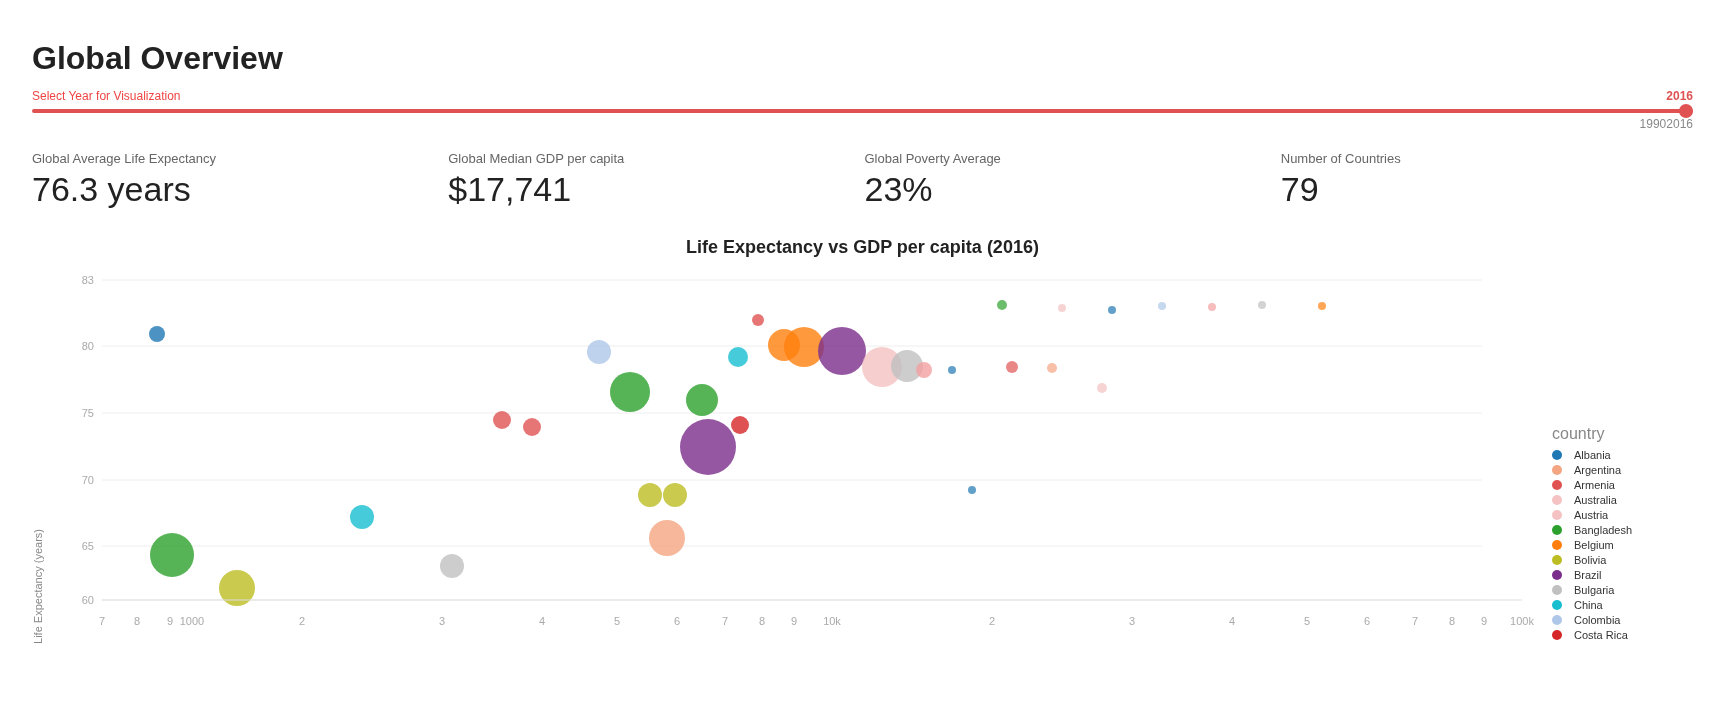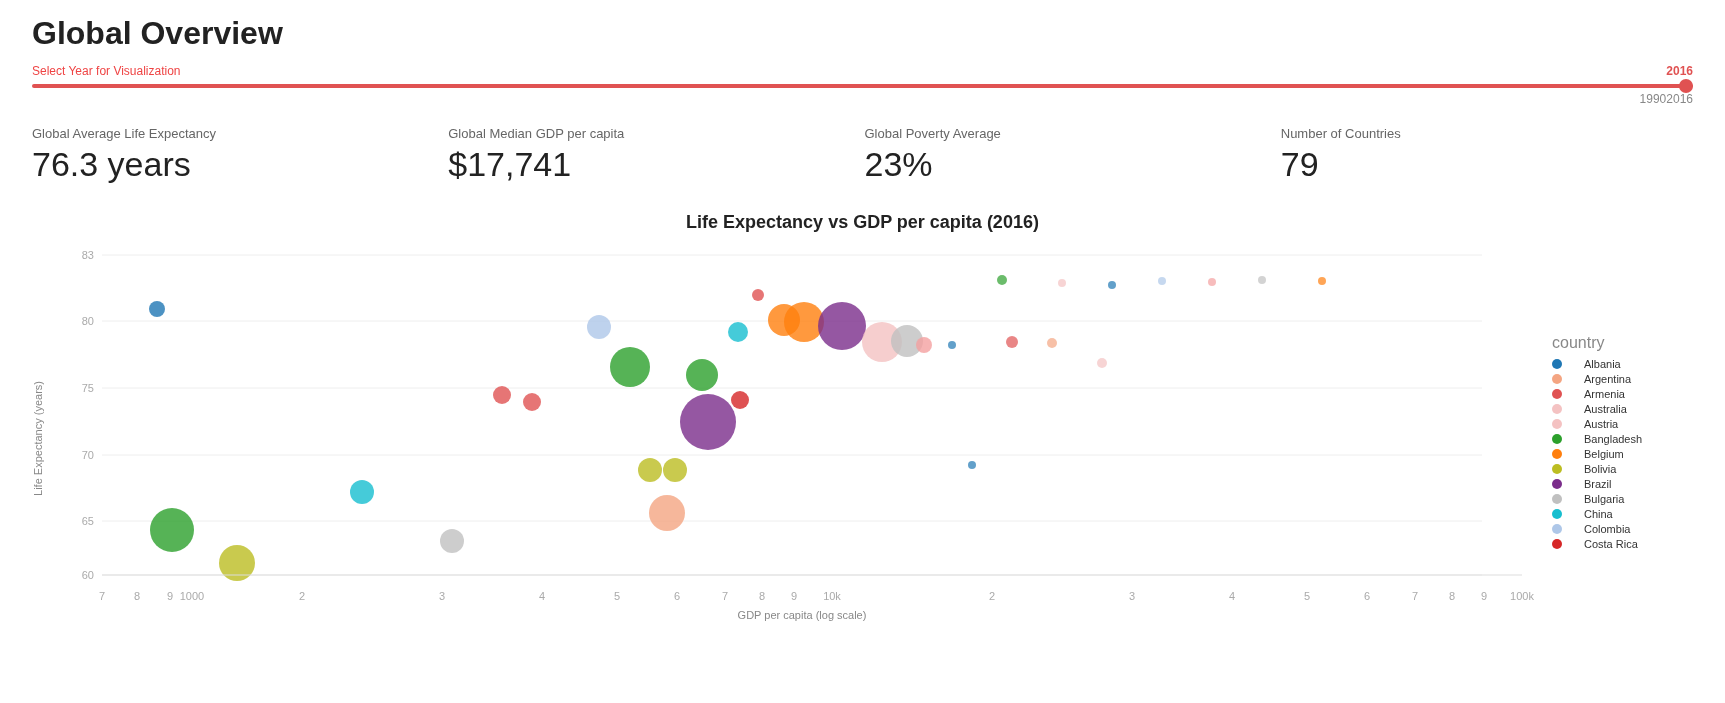--- a/index.html
+++ b/index.html
@@ -1,39 +1,39 @@
 <!DOCTYPE html>
 <html><head>
   <meta charset="utf-8">
   <style>
     * { margin: 0; padding: 0; box-sizing: border-box; }
     body { font-family: 'Segoe UI', Arial, sans-serif; background: #fff; color: #333; width: 1725px; min-height: 703px; overflow-x: hidden; }
     
-    .page { padding: 15px 32px; }
+    .page { padding: 40px 32px; }
     
     h1 { font-size: 32px; font-weight: 700; color: #222; margin-bottom: 12px; }
     
     .year-selector-label { font-size: 12px; color: #ef4444; margin-bottom: 6px; }
     
     .slider-container { position: relative; width: 100%; margin-bottom: 4px; }
     .slider-track { width: 100%; height: 4px; background: #e05252; border-radius: 2px; position: relative; }
     .slider-thumb { position: absolute; right: 0; top: 50%; transform: translateY(-50%); width: 14px; height: 14px; background: #e05252; border-radius: 50%; cursor: pointer; }
     .year-value-right { position: absolute; right: 0; top: -20px; font-size: 12px; color: #e05252; font-weight: 600; }
     
     .year-labels { display: flex; justify-content: flex-end; font-size: 12px; color: #888; margin-bottom: 20px; }
     
     .stats-row { display: flex; gap: 4px; margin-bottom: 28px; }
     .stat-item { flex: 1; }
     .stat-label { font-size: 13px; color: #666; margin-bottom: 4px; }
     .stat-value { font-size: 34px; font-weight: 300; color: #222; }
     .chart-title { font-size: 18px; font-weight: 700; color: #222; margin-bottom: 12px; text-align: center; }
     
     .legend { width: 160px; flex-shrink: 0; padding-top: 20px; }
     .legend-title { font-size: 16px; color: #888; margin-bottom: 6px; }
-    .legend-item { display: flex; align-items: center; gap: 22px; margin-bottom: 3px; font-size: 11px; color: #333; }
+    .legend-item { display: flex; align-items: center; gap: 12px; margin-bottom: 3px; font-size: 11px; color: #333; }
     .legend-dot { width: 10px; height: 10px; border-radius: 50%; flex-shrink: 0; }
   </style>
 </head>
 <body>
 
 <div class="page">
   <h1>Global Overview</h1>
 
   <div class="year-selector-label">Select Year for Visualization</div>
 
@@ -65,21 +65,21 @@
       <div class="stat-value">23%</div>
     </div>
     <div class="stat-item">
       <div class="stat-label">Number of Countries</div>
       <div class="stat-value">79</div>
     </div>
   </div>
 
   <div class="chart-title">Life Expectancy vs GDP per capita (2016)</div>
 
-  <div style="display:flex; align-items:center;">
+  <div style="display:flex; align-items:flex-end;">
 
     <div style="display:flex; align-items:center; margin-right:4px; margin-top:10px;">
       <div style="writing-mode:vertical-rl; transform:rotate(180deg); font-size:11px; color:#888; white-space:nowrap; margin-right:4px;">Life Expectancy (years)</div>
     </div>
 
     <div style="flex:1; position:relative;">
       <svg width="1500" height="370" style="overflow:visible;">
 
         <defs>
           <style>
@@ -180,21 +180,20 @@
         <circle cx="960" cy="97" r="6" fill="#e05252" opacity="0.7"></circle>
         <circle cx="1000" cy="98" r="5" fill="#f4a582" opacity="0.7"></circle>
         <circle cx="1050" cy="118" r="5" fill="#f4c2c2" opacity="0.7"></circle>
         <circle cx="920" cy="220" r="4" fill="#1f77b4" opacity="0.7"></circle>
 
         <line x1="50" y1="330" x2="1470" y2="330" stroke="#ddd" stroke-width="1"></line>
 
       </svg>
       
       
-      <div style="text-align:center; font-size:11px; color:#888; margin-top:-10px;">GDP per capita (log scale)</div>
     </div>
 
     <div class="legend">
       <div class="legend-title">country</div>
       <div id="legend-items">
           <div class="legend-item">
             <div class="legend-dot" style="background:#1f77b4;"></div>
             <span>Albania</span>
           </div>
           <div class="legend-item">

